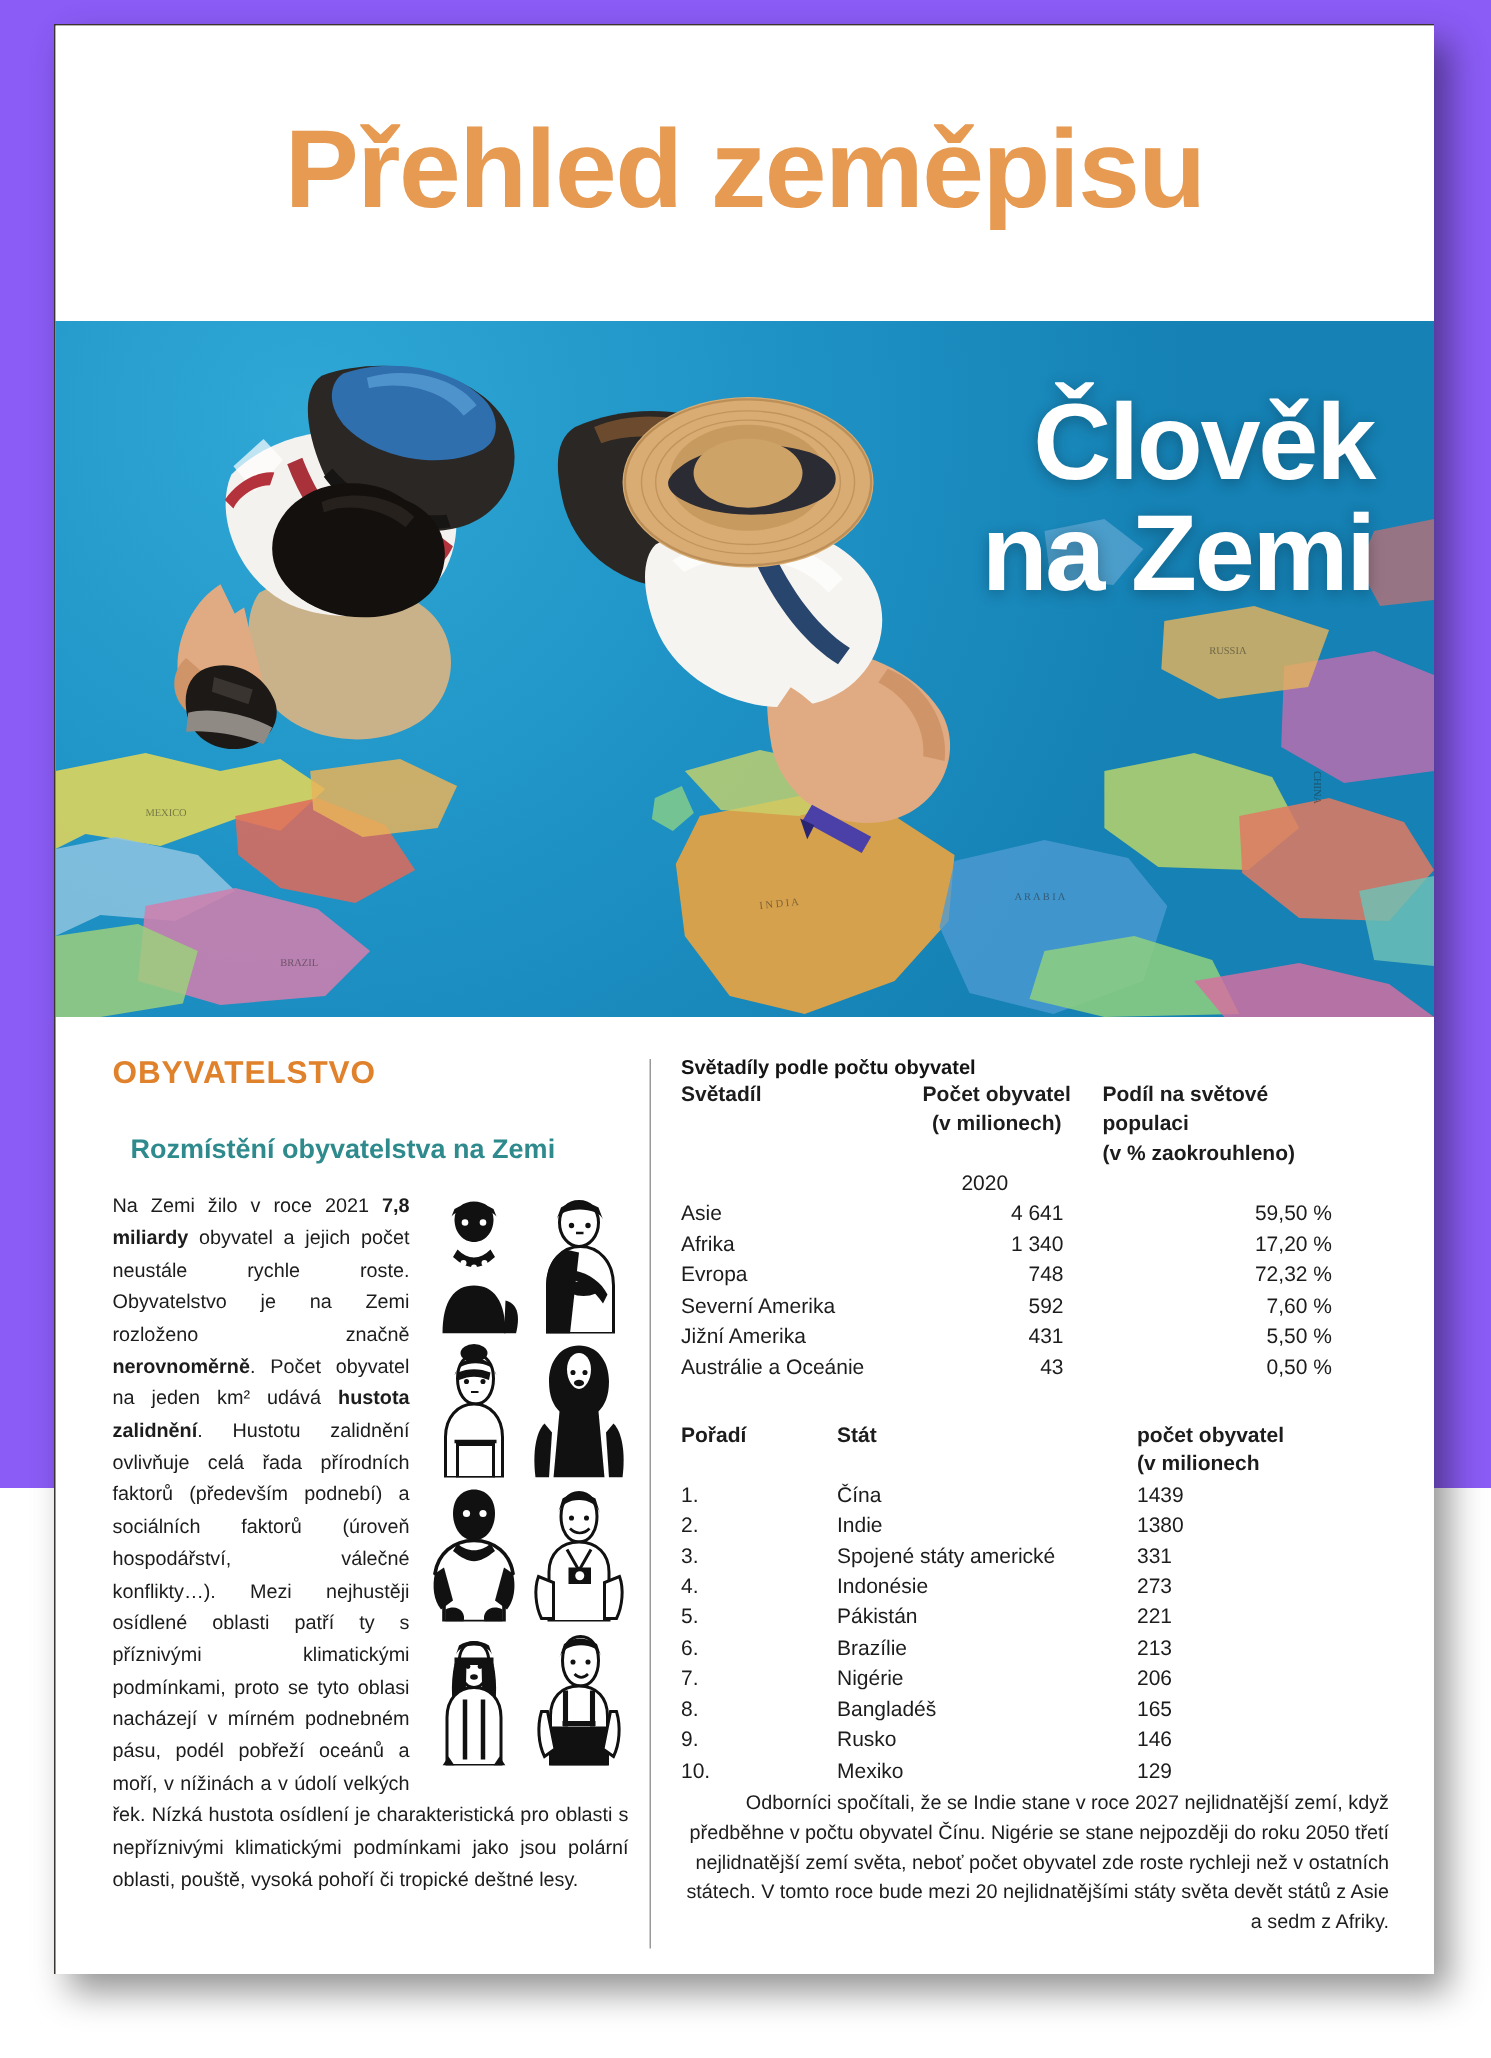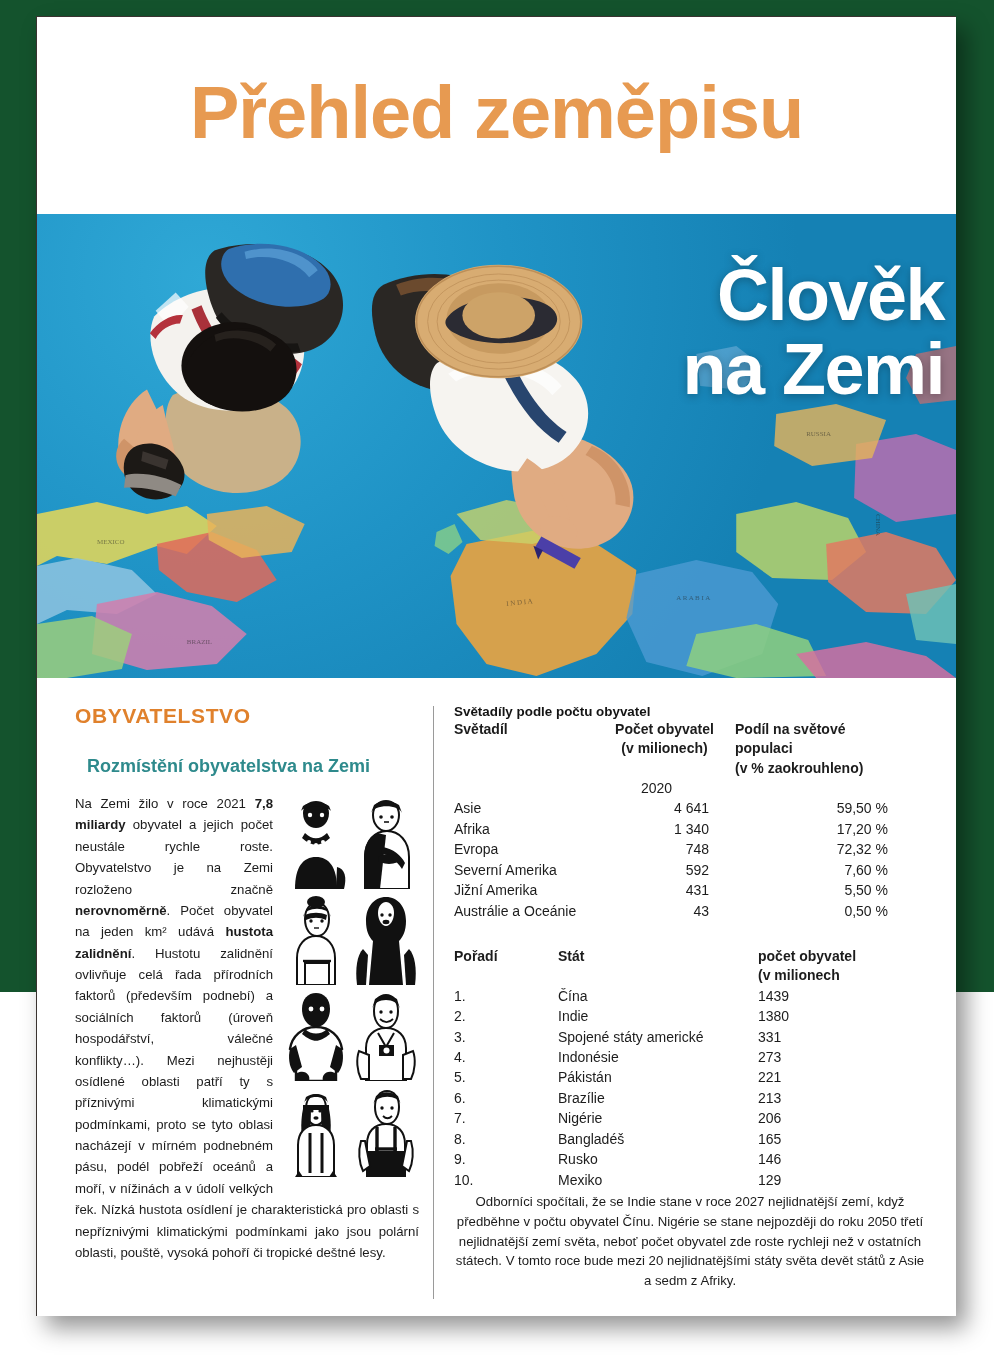--- a/index.html
+++ b/index.html
@@ -13,21 +13,21 @@
     font-family: "Liberation Sans", sans-serif;
     overflow: hidden;
     position: relative;
   }
 
   
   .page-wrap {
     position: absolute;
     left: 0; top: 0;
     width: 994px; height: 992px;
-    background: #14532d;
+    background: #8b5cf6;
   }
   .sheet {
     position: absolute;
     left: 36px;
     top: 16px;
     width: 920px;
     height: 1300px;
     background: #ffffff;
     border-left: 1px solid #3a3330;
     border-top: 1px solid #3a3330;
@@ -61,21 +61,21 @@
     height: 464px;
     overflow: hidden;
     background: #1a8fc1;
   }
   .hero-photo {
     position: absolute;
     inset: 0;
   }
   .hero-overlay-title {
     position: absolute;
-    right: 12px;
+    right: 40px;
     top: 44px;
     text-align: right;
     color: #ffffff;
     font-weight: 700;
     font-size: 72px;
     line-height: 1.03;
     letter-spacing: -1.5px;
     text-shadow: 0 2px 10px rgba(0,0,0,0.28);
     z-index: 9;
   }
@@ -184,21 +184,21 @@
 
   .c-rank { width: 104px; }
   .c-state { width: 200px; }
   .c-pop  { width: auto; }
 
   .tbl-gap { height: 26px; }
   .note-copy {
     font-size: 13.2px;
     line-height: 1.5;
     color: #1c1c1c;
-    text-align: center;
+    text-align: right;
     margin: 2px 0 0 0;
   }
 </style>
 </head>
 <body>
 
 <div class="page-wrap">
   <div class="sheet">
 
     <div class="title-band">

